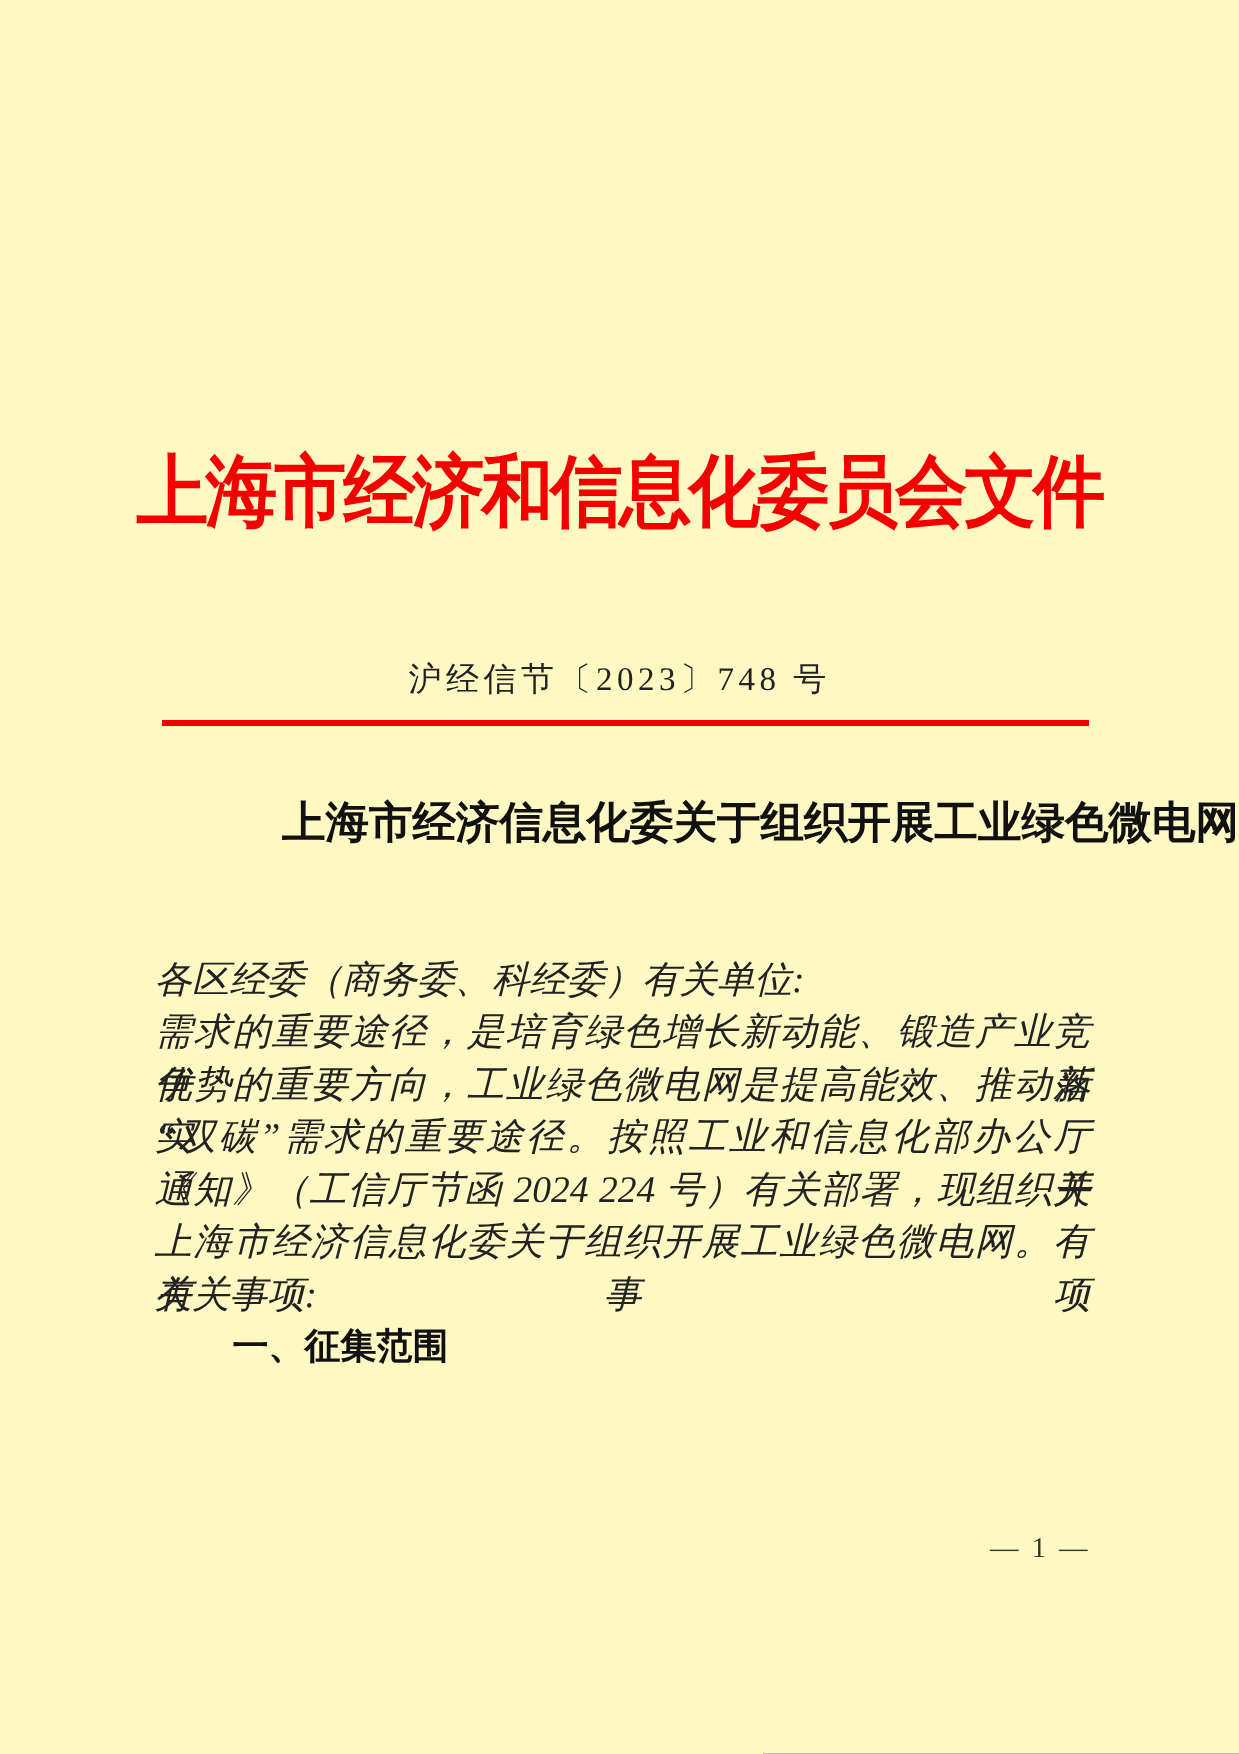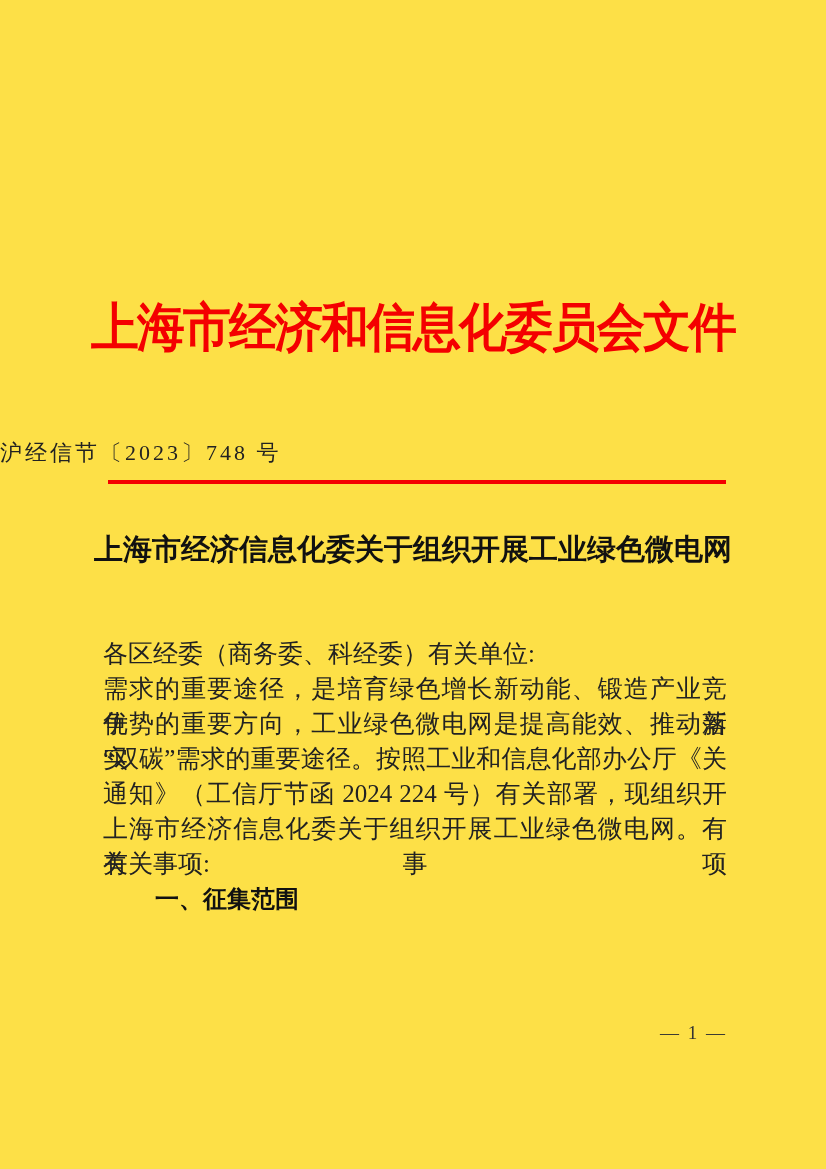--- a/index.html
+++ b/index.html
@@ -6,21 +6,21 @@
     margin: 0;
     padding: 0;
     background: #888;
     font-family: "Liberation Serif", serif;
   }
   .page {
     position: relative;
     width: 826px;
     height: 1169px;
     margin: 0 auto;
-    background: #fde047;
+    background: #fef9c3;
     overflow: hidden;
     color: #1a1a1a;
   }
   .org-title {
     position: absolute;
     top: 293px;
     left: 0;
     width: 100%;
     text-align: center;
     font-size: 52px;
@@ -28,71 +28,72 @@
     color: #f40000;
     letter-spacing: -2px;
     transform: scaleX(0.92);
     white-space: nowrap;
   }
   .doc-number {
     position: absolute;
     top: 438px;
     left: 0;
     width: 100%;
-    text-align: left;
+    text-align: center;
     font-size: 22px;
     color: #222222;
     letter-spacing: 3px;
   }
   .red-rule {
     position: absolute;
     top: 480px;
     left: 108px;
     width: 618px;
     height: 4px;
     background: #f40000;
   }
   .notice-title {
     position: absolute;
     top: 529px;
     left: 0;
     width: 100%;
-    text-align: center;
+    text-align: right;
     font-size: 29px;
     font-weight: bold;
     color: #111111;
     line-height: 41px;
   }
   .body-block {
     position: absolute;
     top: 636px;
     left: 103px;
     width: 624px;
     font-size: 25px;
     color: #222222;
     line-height: 35px;
   }
   .body-line {
     height: 35px;
     white-space: nowrap;
+    font-style: italic;
   }
   .body-line.fill {
     text-align: justify;
     text-align-last: justify;
     white-space: normal;
   }
   .body-line.indent {
     padding-left: 50px;
     width: 574px;
   }
   .section-heading {
     height: 35px;
     padding-left: 52px;
     font-weight: bold;
-    font-family: Liberation Sans, sans-serif;
+    font-family: Liberation Serif, serif;
     font-size: 24px;
     color: #111111;
   }
   .page-number {
     position: absolute;
     top: 1022px;
     right: 99px;
     font-size: 19px;
     color: #333333;
     letter-spacing: 2px;

